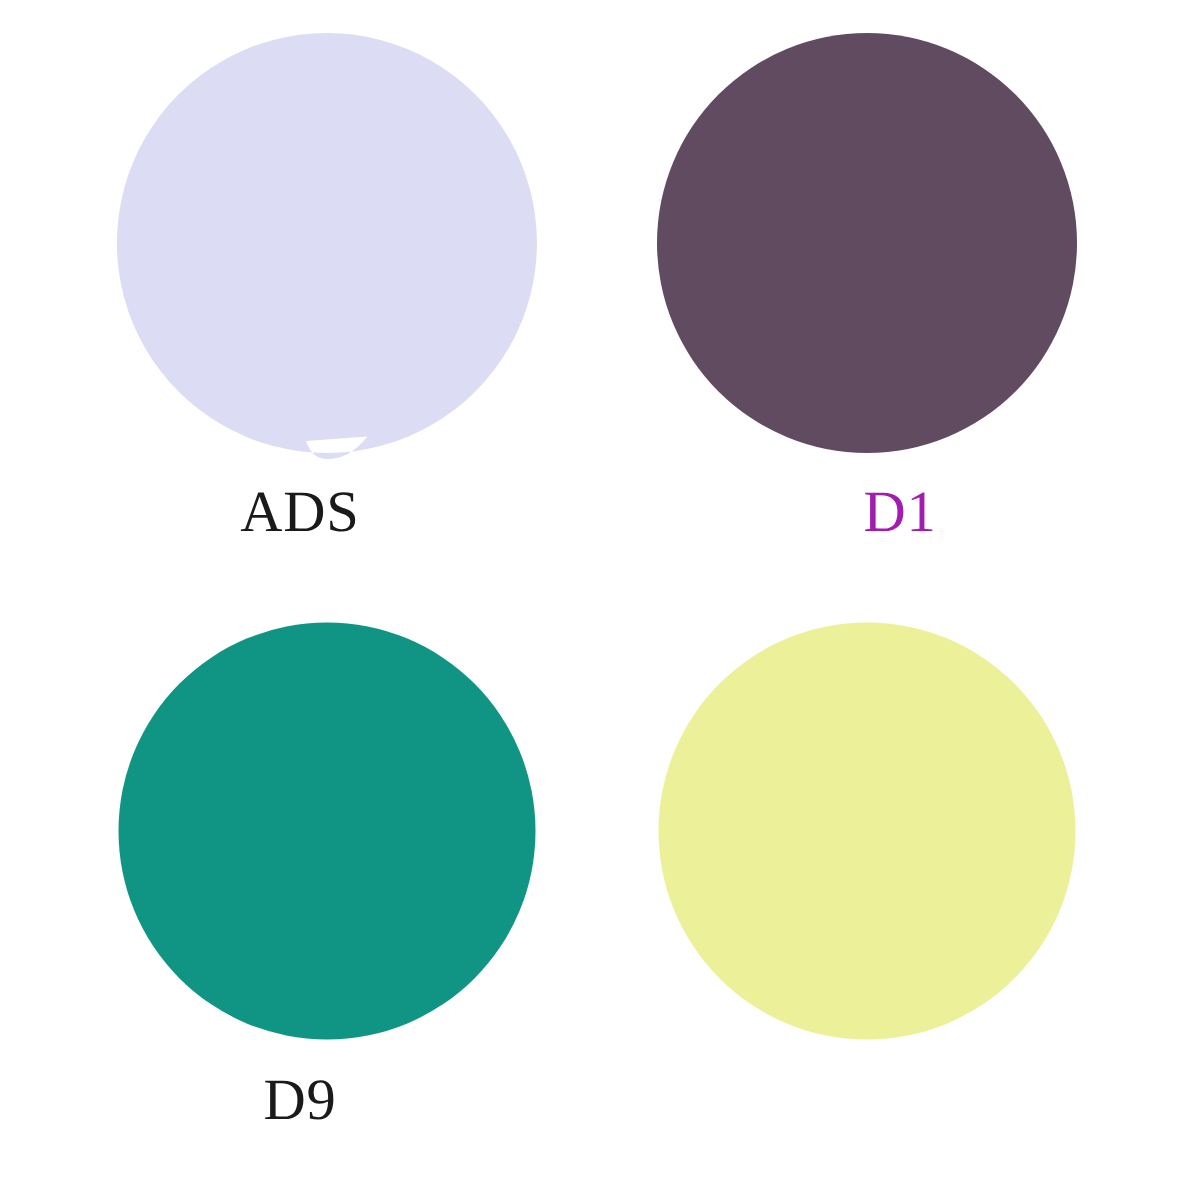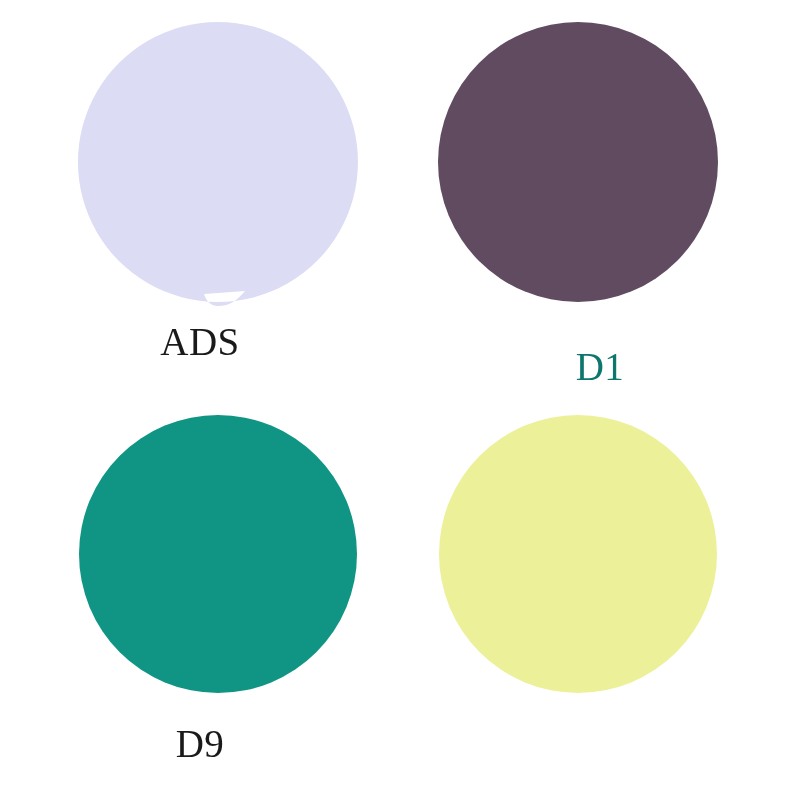--- a/index.html
+++ b/index.html
@@ -54,21 +54,21 @@
   
   #cell-ads { left: 0px;   top: 0px;   }
   #cell-d1  { left: 400px; top: 0px;   }
   #cell-d9  { left: 0px;   top: 392px; }
   #cell-d30 { left: 400px; top: 392px; }
 
   
   #cell-ads .swatch-label,
   #cell-d1  .swatch-label { top: 322px; }
   #cell-d9  .swatch-label,
-  #cell-d30 .swatch-label { top: 332px; }
+  #cell-d30 .swatch-label { top: 322px; }
 </style>
 </head>
 <body style="background: rgb(255, 255, 255);">
 
 <div id="swatch-grid" style="background: rgb(255, 255, 255);">
 
   <div class="swatch-cell" id="cell-ads">
     <svg class="swatch-figure" viewBox="0 0 400 400">
       <path id="shape-ads" d="M 218 22
                A 140 140 0 1 1 217.9 22
@@ -78,21 +78,21 @@
                C 228 306, 236 302, 245 291
                Z" fill="#dcdcf4"></path>
     </svg>
     <div class="swatch-label" style="color: rgb(26, 26, 26);">ADS</div>
   </div>
 
   <div class="swatch-cell" id="cell-d1">
     <svg class="swatch-figure" viewBox="0 0 400 400">
       <circle id="shape-d1" cx="178" cy="162" r="140" fill="#604b61"></circle>
     </svg>
-    <div class="swatch-label" style="color: #0f766e; margin-top: 25px;">D1</div>
+    <div class="swatch-label" style="color: #a21caf;">D1</div>
   </div>
 
   <div class="swatch-cell" id="cell-d9">
     <svg class="swatch-figure" viewBox="0 0 400 400">
       <circle id="shape-d9" cx="218" cy="162" r="139" fill="#109584"></circle>
     </svg>
     <div class="swatch-label" style="color: rgb(26, 26, 26);">D9</div>
   </div>
 
   <div class="swatch-cell" id="cell-d30">

